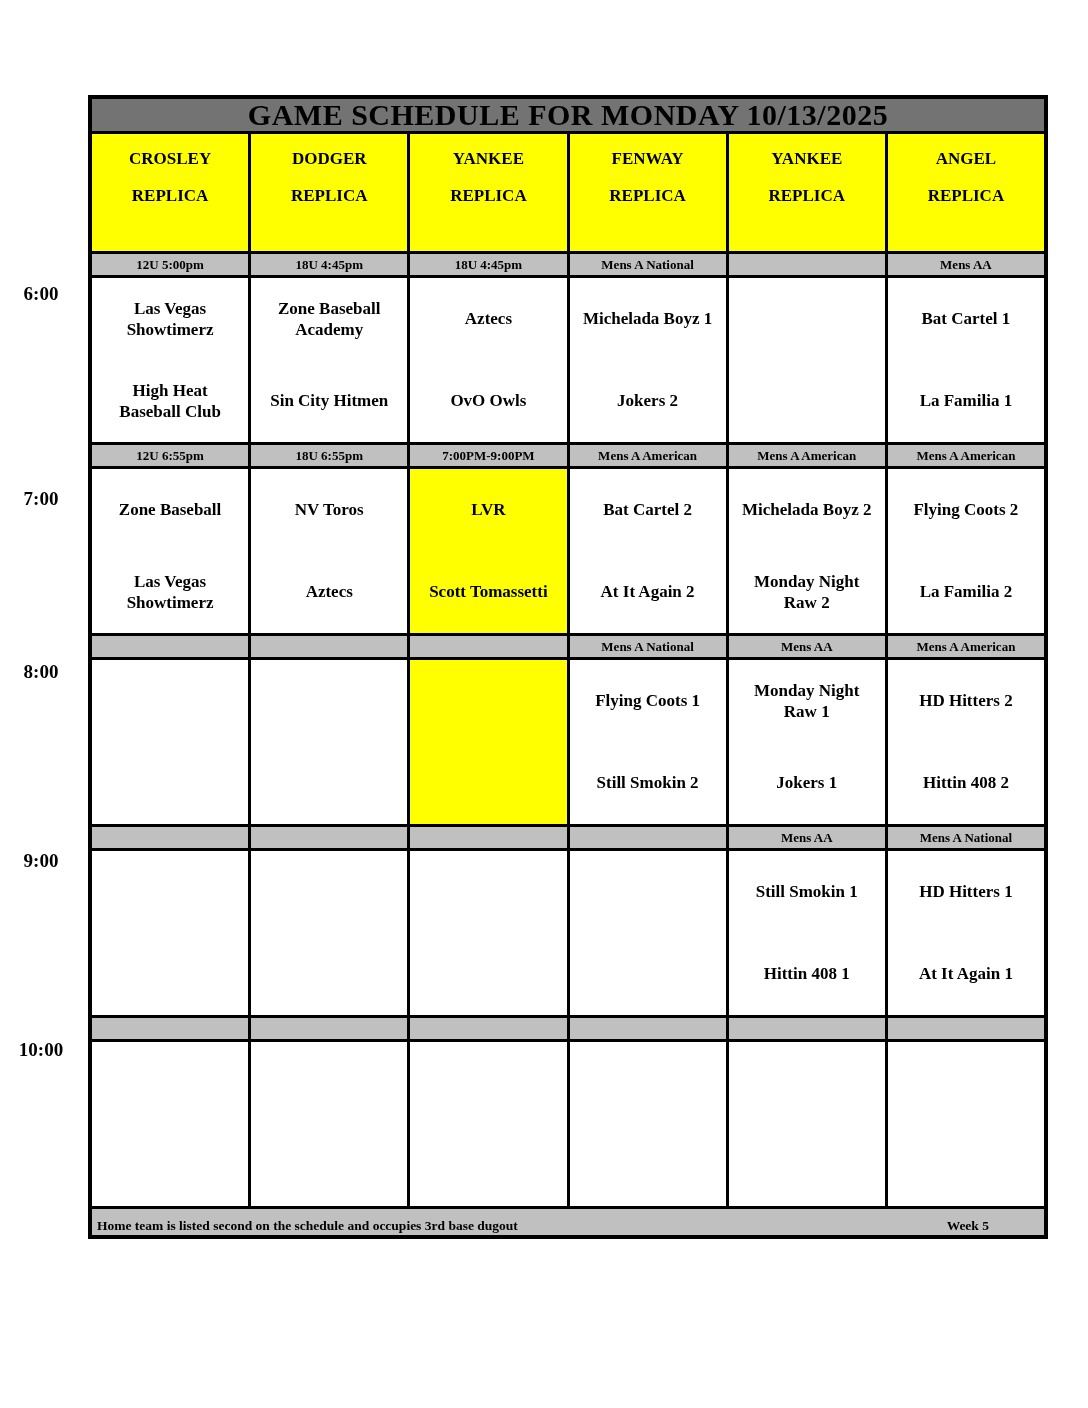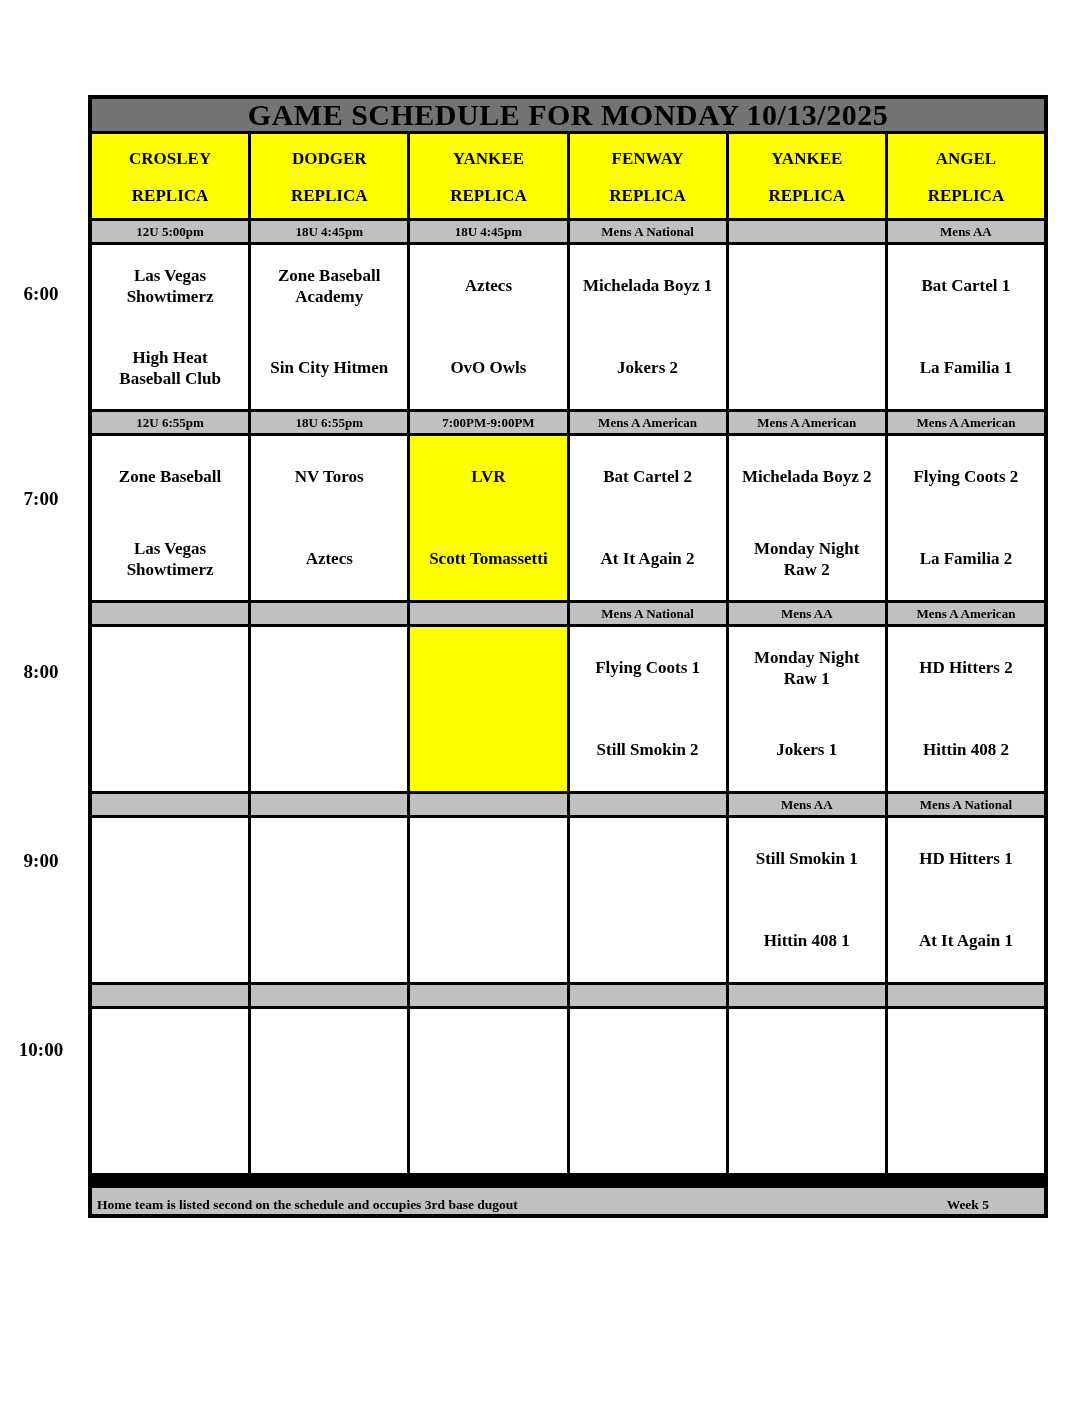--- a/index.html
+++ b/index.html
@@ -21,21 +21,21 @@
   }
 
   .title-row {
     grid-column: 1 / -1; height: 32px;
     background: #737373;
     display: flex; align-items: center; justify-content: center;
     font-weight: bold; font-size: 30px; letter-spacing: 0.5px;
   }
 
   .field-cell {
-    height: 84px; background: #ffff00;
+    height: 117px; background: #ffff00;
     display: flex; flex-direction: column; align-items: center;
     padding-top: 15px; gap: 17px;
     font-weight: bold; font-size: 17px;
   }
 
   .band-cell {
     height: 21px; background: #c0c0c0;
     display: flex; align-items: center; justify-content: center;
     font-weight: bold; font-size: 13px; white-space: nowrap;
   }
@@ -49,21 +49,21 @@
     flex: 1; display: flex; align-items: center; justify-content: center;
     text-align: center; padding: 0 13px;
     font-weight: bold; font-size: 17px; line-height: 1.25;
   }
 
   .footer-row {
     grid-column: 1 / -1; height: 26px;
     background: #c0c0c0;
     display: flex; align-items: center; justify-content: space-between;
     padding: 8px 55px 0 5px;
-    font-weight: bold; font-size: 13.5px; margin-top: 12px;
+    font-weight: bold; font-size: 13.5px;
   }
 
   .time-label {
     position: absolute; left: 0; width: 82px;
     text-align: center;
     font-weight: bold; font-size: 19px;
   }
   .t0 { top: 283px; } .t1 { top: 476px; margin-top: 12px; } .t2 { top: 661px; }
   .t3 { top: 850px; } .t4 { top: 1039px; }
 </style>

